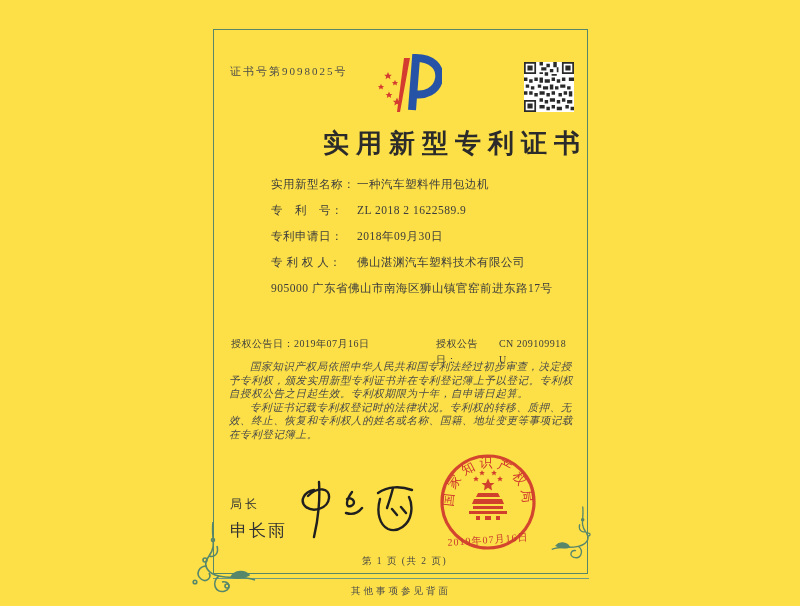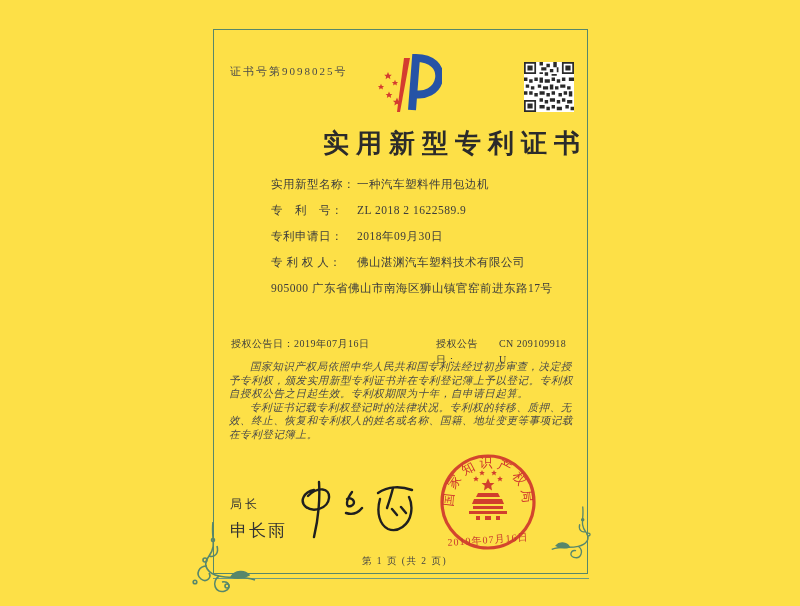--- a/index.html
+++ b/index.html
@@ -182,13 +182,14 @@
     <g fill="none" stroke="#57876b" stroke-width="1.8">
       <path d="M52 0 C50 16 56 24 48 34 C40 44 48 52 58 54 C70 57 80 53 94 58"></path>
       <path d="M58 54 C50 60 54 72 64 69 C71 67 68 58 61 60"></path>
       <path d="M48 34 C54 36 58 31 56 24"></path>
       <path d="M70 55 C74 48 84 48 88 53 C83 56 76 57 70 55" fill="#57876b"></path>
       <circle cx="44" cy="38" r="2"></circle>
       <circle cx="52" cy="18" r="1.5"></circle>
     </g>
   </svg>
 
+  <div class="back-note">其他事项参见背面</div>
 </div>
 
 </body></html>

